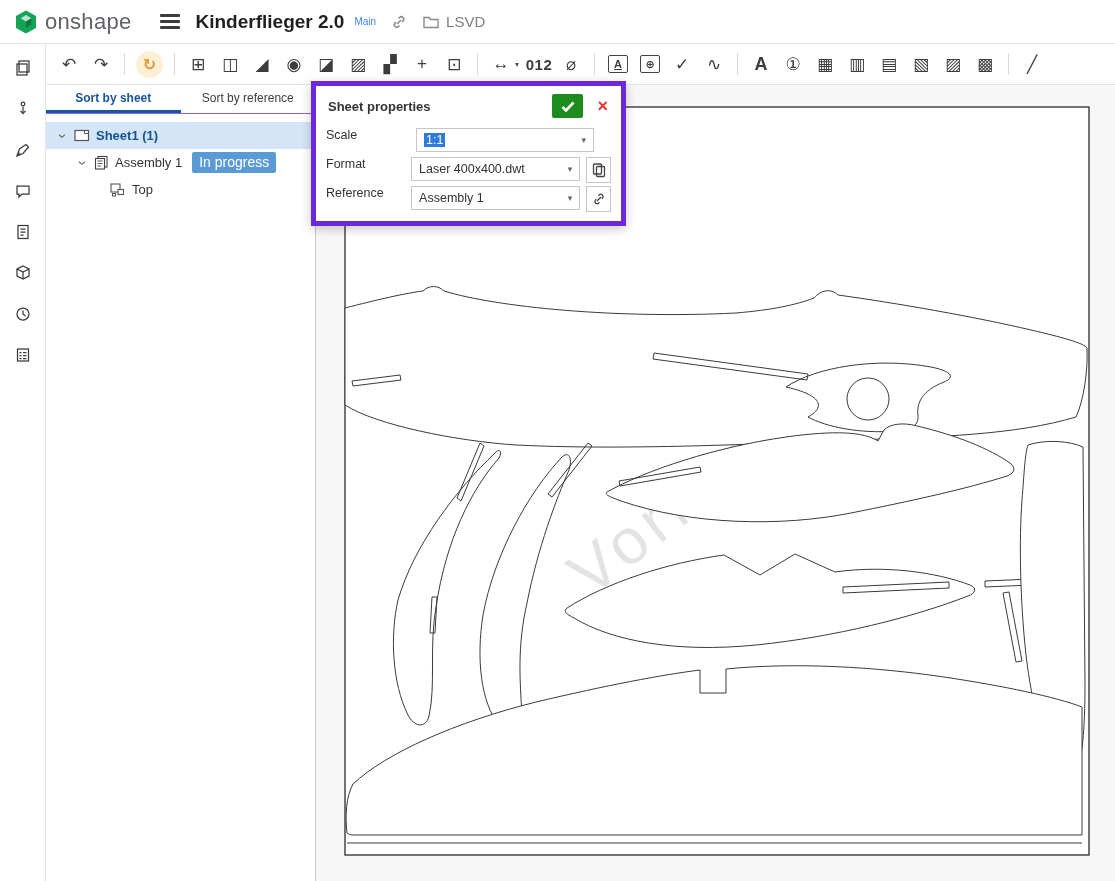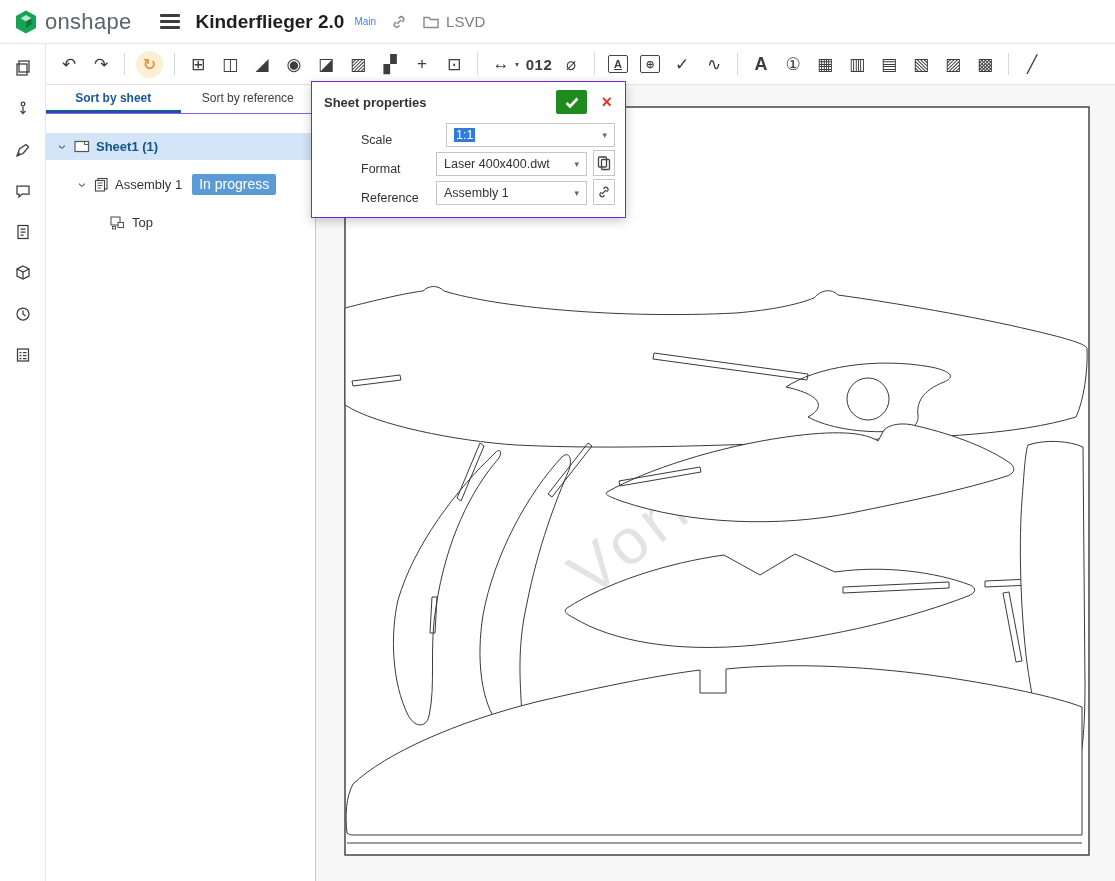--- a/index.html
+++ b/index.html
@@ -44,46 +44,46 @@
   
   .sheets-panel { position:absolute; top:85px; left:46px; width:270px; bottom:0; background:#fff;
     border-right:1px solid #c9c9c9; }
   .panel-header { height:33px; display:flex; align-items:center; justify-content:center; position:relative; }
   .panel-title { color:#19579b; font-size:17px; font-weight:bold; }
   .popout { position:absolute; right:8px; top:7px; border:none; background:none; padding:0; cursor:pointer; }
   .panel-tabs { display:flex; height:29px; border-bottom:1px solid #8b5cf6; font-size:12px; }
   .tab { flex:1; text-align:center; line-height:26px; color:#3d3d3d; cursor:pointer; }
   .tab.active { color:#19579b; font-weight:bold; border-bottom:3px solid #19579b; }
   .tree { padding-top:8px; font-size:13px; }
-  .tree-row { height:27px; display:flex; align-items:center; gap:6px; padding-left:12px; cursor:pointer;margin-top:11px; }
+  .tree-row { height:27px; display:flex; align-items:center; gap:6px; padding-left:12px; cursor:pointer; }
   .tree-row.selected { background:#d4e5f7; }
   .tree-row.lvl2 { padding-left:32px; }
   .tree-row.lvl3 { padding-left:64px; }
   .chev { display:inline-block; transform:rotate(90deg); color:#555; font-size:15px; width:10px;
     text-align:center; line-height:10px; cursor:pointer; }
   .tlabel { color:#333; }
   .tlabel.strong { color:#14548f; font-weight:bold; }
   .badge { background:#5b9bd5; color:#fff; font-size:14px; padding:2px 7px 2.5px; border-radius:2px; margin-left:4px; }
   
   .canvas { position:absolute; top:85px; left:316px; right:0; bottom:0; background:#f7f7f7; }
   .sheet-svg { position:absolute; left:0; top:0; width:799px; height:796px; }
   .sheet-rect { fill:#ffffff; stroke:#3a3a3a; stroke-width:1.4; }
   .part { fill:#ffffff; stroke:#3a3a3a; stroke-width:1; }
   .cut { fill:none; stroke:#3a3a3a; stroke-width:1; }
   .wm { font-size:64px; fill:#cdcdcd; opacity:.55; letter-spacing:6px; text-anchor:middle; }
   
   .dialog { position:absolute; left:311px; top:81px; width:315px; background:#fff; z-index:40;
-    border:1px solid #6d28d9; box-shadow:0 3px 10px rgba(0,0,0,.22); font-size:12.5px; padding-bottom:9px; }
+    border:5px solid #6d28d9; box-shadow:0 3px 10px rgba(0,0,0,.22); font-size:12.5px; padding-bottom:9px; }
   .dlg-header { display:flex; align-items:center; padding:8px 8px 7px 12px; }
   .dlg-title { font-weight:bold; color:#333; flex:1; font-size:13px; }
   .btn-ok { width:31px; height:24px; background:#1e8b1f; border:none; border-radius:2px;
     display:flex; align-items:center; justify-content:center; margin-right:9px; cursor:pointer; }
   .btn-x { background:none; border:none; color:#e0372b; font-size:18px; font-weight:bold;
     padding:0 5px; cursor:pointer; line-height:18px; }
-  .dlg-row { display:flex; align-items:flex-end; padding:3px 10px; height:29px;margin-left:39px; }
+  .dlg-row { display:flex; align-items:flex-start; padding:3px 10px; height:29px; }
   .dlg-row label { width:90px; color:#333; }
   .select { width:178px; height:24px; border:1px solid #c6c6c6; background:#fff; display:flex;
     align-items:center; padding:0 7px; cursor:pointer; }
   .select .caret { margin-left:auto; font-size:9px; color:#666; }
   .sel-highlight { background:#2f7bd9; color:#ffffff; padding:0 2px; }
   .side-btn { width:26px; height:26px; margin-left:6px; border:1px solid #c6c6c6; background:#fff;
     display:flex; align-items:center; justify-content:center; cursor:pointer; padding:0; }
   .side-btn svg { stroke:#444; fill:none; stroke-width:1.3; }
 </style>
 </head>

